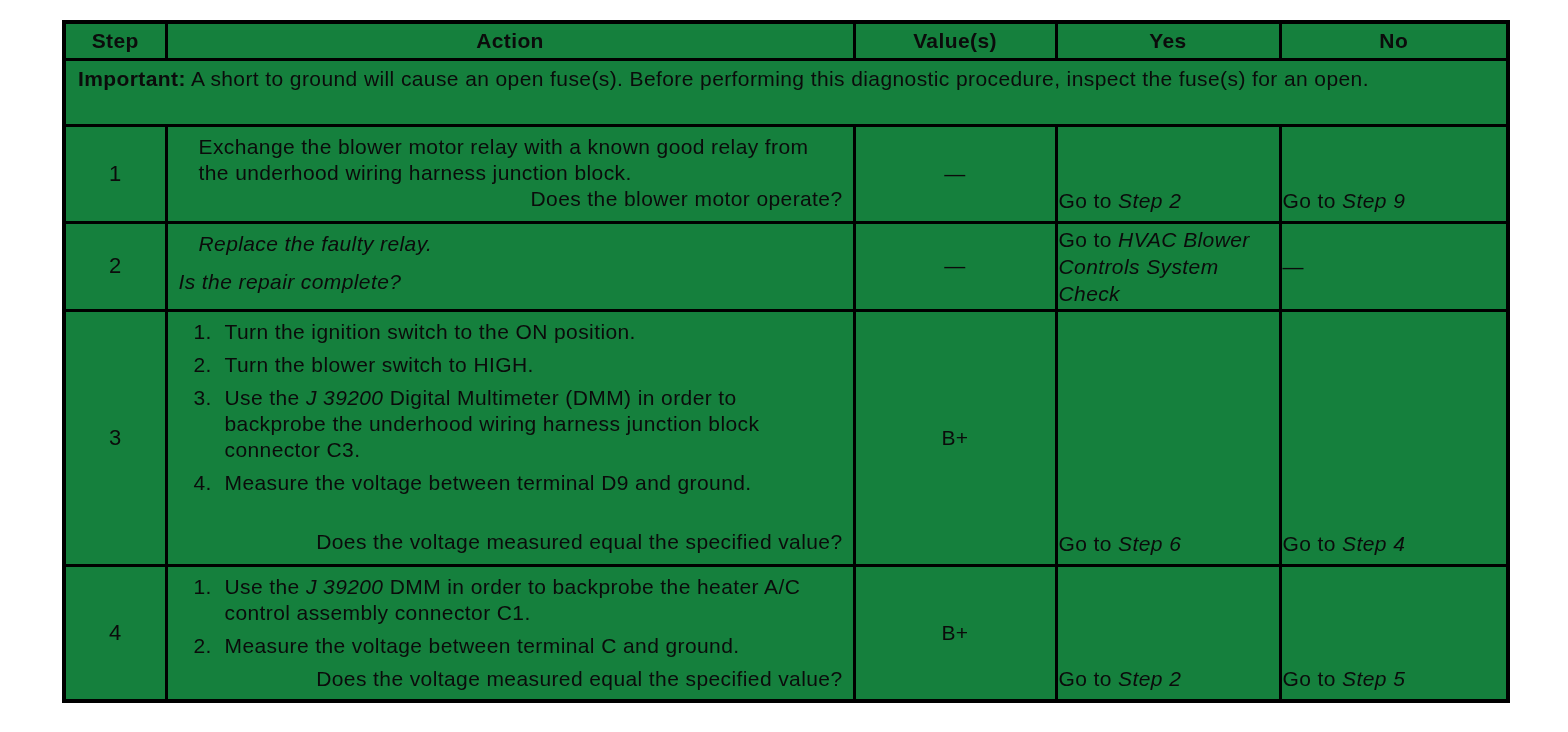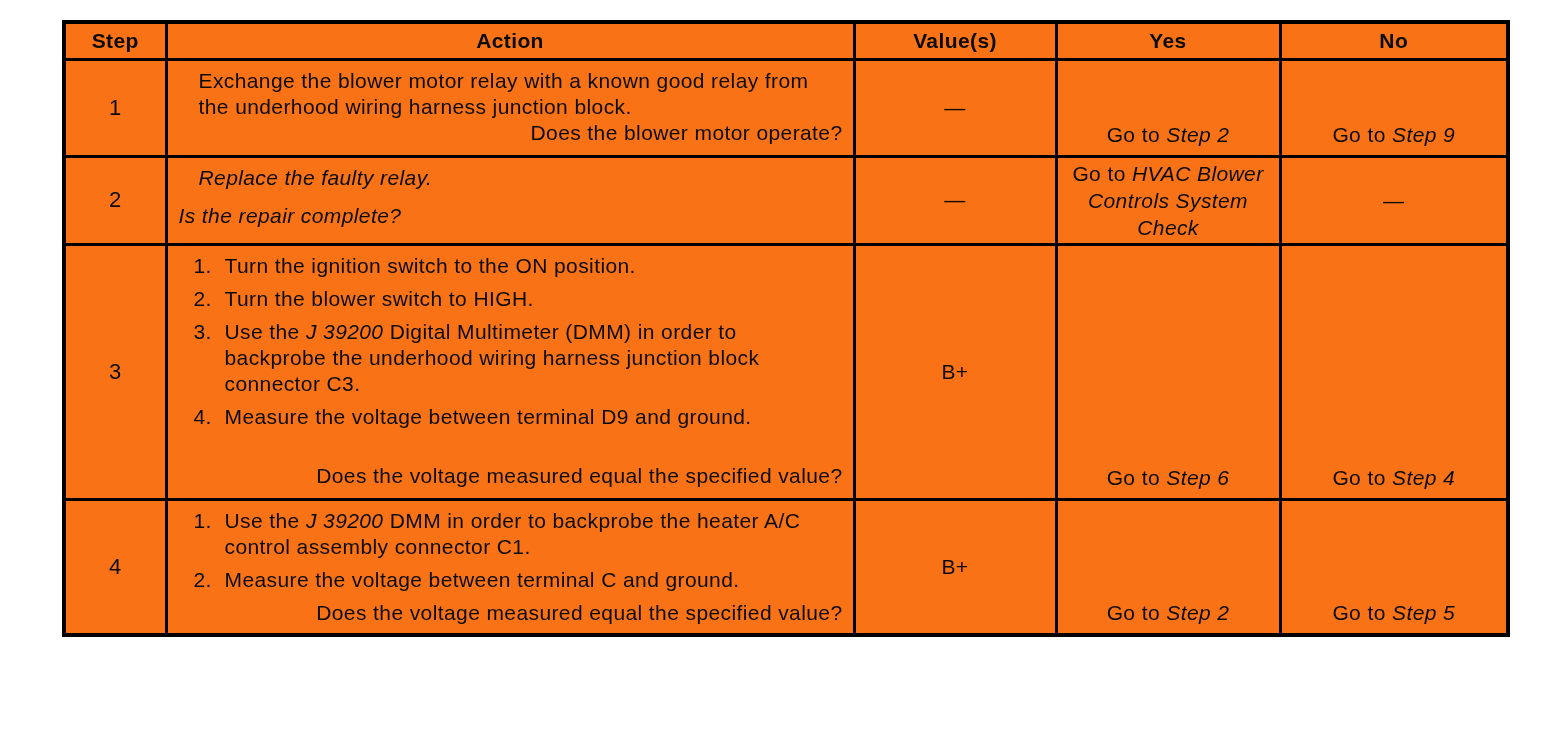--- a/index.html
+++ b/index.html
@@ -5,21 +5,21 @@
   html,body { margin:0; padding:0; background:#ffffff; }
   .page {
     position:relative; width:1568px; height:732px; background:#ffffff;
     font-family:"Liberation Sans", sans-serif; color:#0b0b0b; overflow:hidden;
   }
   table.diag {
     position:absolute; left:62px; top:20px; width:1444px;
     border-collapse:collapse; table-layout:fixed;
     border:4px solid #000;
   }
-  table.diag th, table.diag td { border:3px solid #000; background:#f97316; }
+  table.diag th, table.diag td { border:3px solid #000; background:#15803d; }
 
   
   thead tr { height:37px; }
   th.hdr {
     font-size:21px; font-weight:bold; letter-spacing:.4px;
     text-align:center; vertical-align:middle; padding:0;
   }
 
   
   tr.imp-row { height:66px; }
@@ -50,21 +50,21 @@
   .q { margin-top:auto;text-align:right; }
   .q-flow { margin-top:12px; }
   .li { display:flex; padding-left:15px; margin-bottom:7px; }
   .num { flex:none; width:31px; }
   .li-body { flex:1; max-width:578px; }
 
   td.value-cell {
     text-align:center; vertical-align:middle; font-size:21px; letter-spacing:.4px;
   }
   td.yn-cell {
-    text-align:center; font-size:21px; line-height:27px; letter-spacing:.4px;
+    text-align:left; font-size:21px; line-height:27px; letter-spacing:.4px;
   }
   .vbottom { vertical-align:bottom; padding-bottom:7px; }
   .vmiddle { vertical-align:middle; }
   .yn-wrap { display:inline-block; max-width:192px; }
   .it { font-style:italic; }
 </style>
 </head>
 <body>
 
 <div class="page">
@@ -79,20 +79,23 @@
     <thead>
       <tr>
         <th class="hdr">Step</th>
         <th class="hdr">Action</th>
         <th class="hdr">Value(s)</th>
         <th class="hdr">Yes</th>
         <th class="hdr">No</th>
       </tr>
     </thead>
     <tbody>
+      <tr class="imp-row">
+        <td class="imp-cell" colspan="5"><span class="b">Important:</span><span> A short to ground will cause an open fuse(s). Before performing this diagnostic procedure, inspect the fuse(s) for an open.</span></td>
+      </tr>
 
       <tr class="r1">
         <td class="step-cell">1</td>
         <td class="action-cell">
           <div class="af af-r1">
             <div class="para">Exchange the blower motor relay with a known good relay from the underhood wiring harness junction block.</div>
             <div class="q">Does the blower motor operate?</div>
           </div>
         </td>
         <td class="value-cell">—</td>

